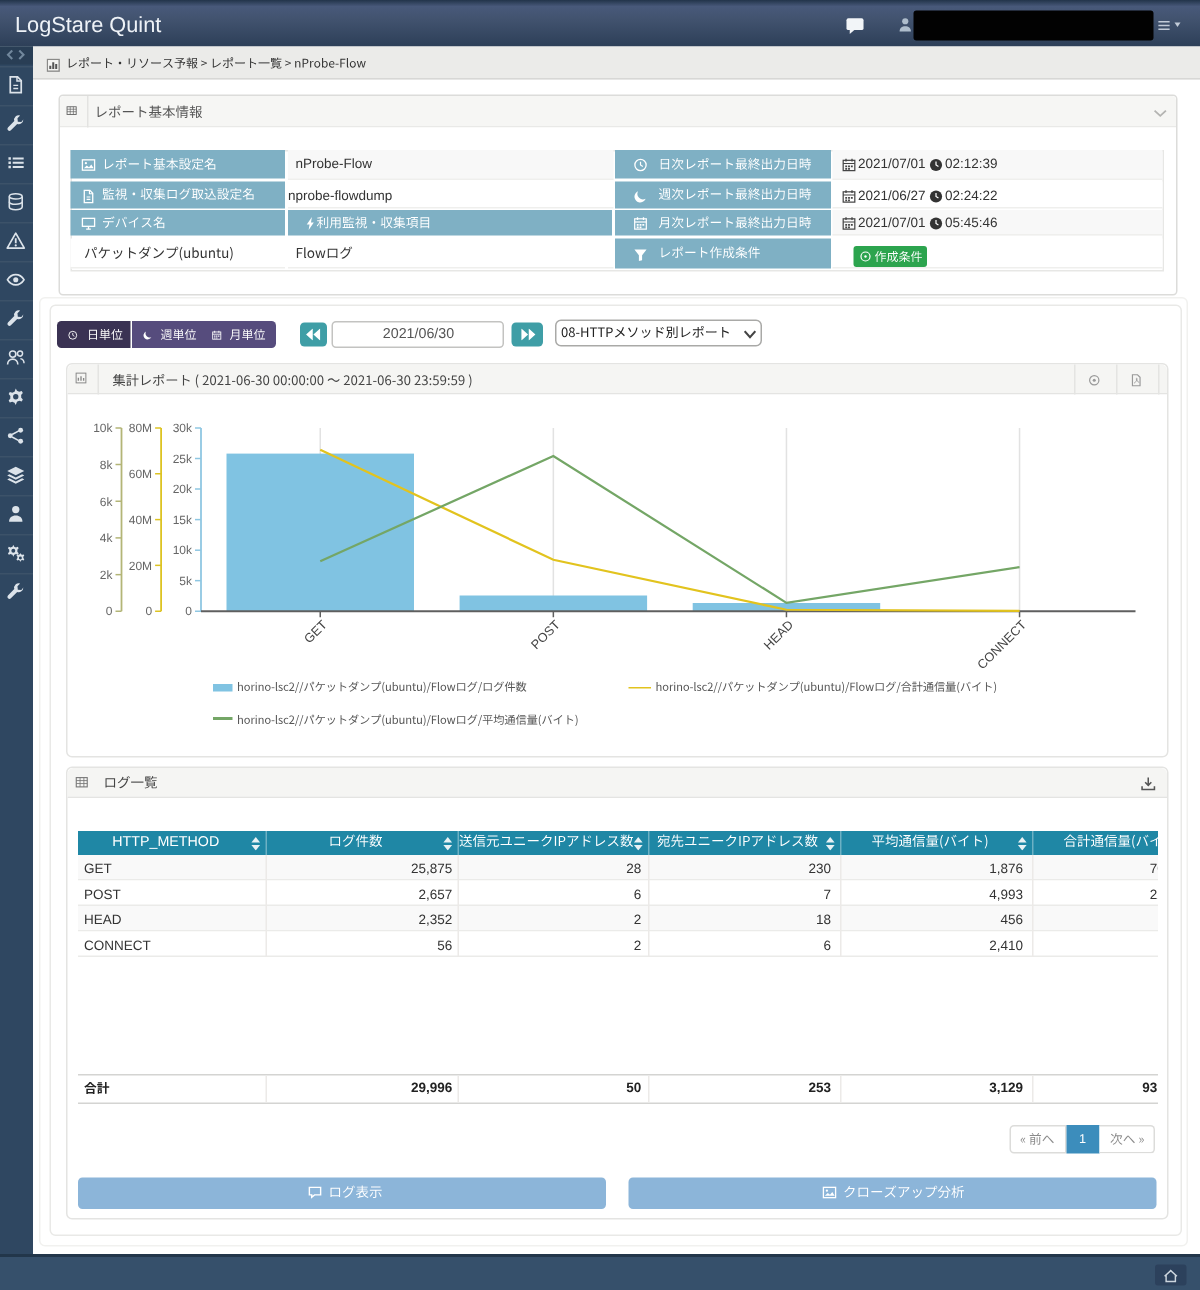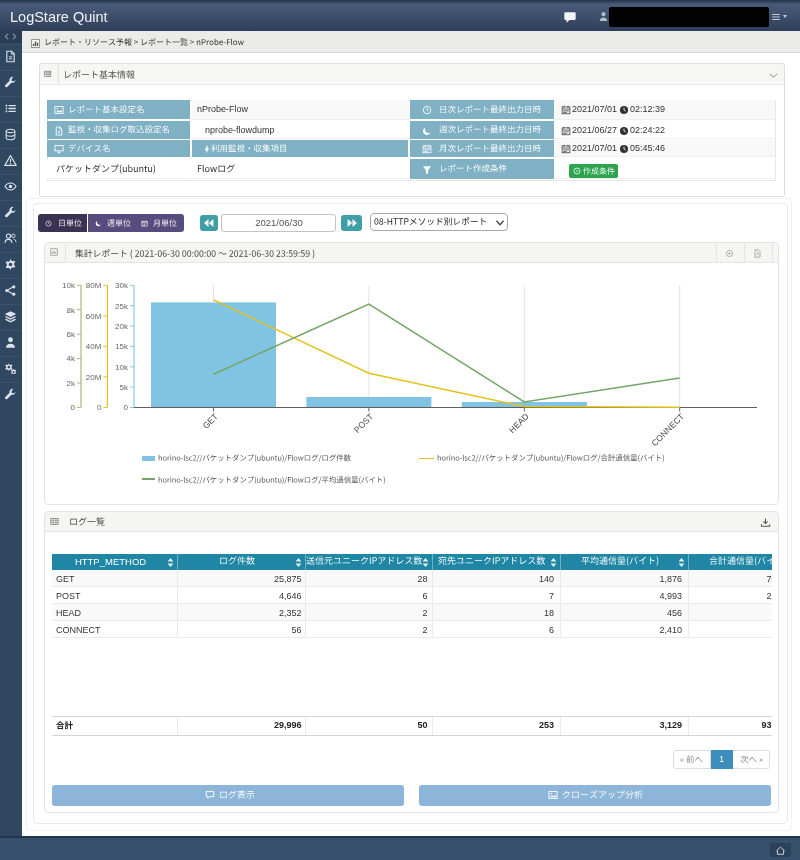--- a/index.html
+++ b/index.html
@@ -355,21 +355,21 @@
       <use href="#g40" x="4000"></use>
       <use href="#g41" x="5000"></use>
       <use href="#g42" x="6000"></use>
       <use href="#g43" x="7000"></use>
       <use href="#g44" x="8000"></use>
       <use href="#g27" x="9000"></use>
       <use href="#g28" x="10000"></use>
       <use href="#g29" x="11000"></use>
     </g>
   </svg>
-<div style="position:absolute;top:124.5px;font:normal 9px/11.7px 'Liberation Sans', sans-serif;color:#333;white-space:pre;left:205px;">nprobe-flowdump</div>
+<div style="position:absolute;top:124.5px;font:normal 9px/11.7px 'Liberation Sans', sans-serif;color:#333;white-space:pre;left:192px;">nprobe-flowdump</div>
 <svg style="position:absolute;left:422px;top:125.5px" width="10" height="10" viewBox="0 0 16 16">
     <path d="M13.5 10.5A6 6 0 0 1 5.4 2.4 6.2 6.2 0 1 0 13.5 10.5z" fill="#ffffff"></path>
   </svg>
 <svg style="position:absolute;left:438.5px;top:125px;overflow:visible" width="102" height="11">
     <g transform="translate(0,7.48) scale(0.008500,-0.008500)" fill="#ffffff">
       <use href="#g45" x="0"></use>
       <use href="#g31" x="1000"></use>
       <use href="#g0" x="2000"></use>
       <use href="#g1" x="3000"></use>
       <use href="#g2" x="4000"></use>
@@ -987,26 +987,26 @@
         <use href="#g47" x="5338"></use>
         <use href="#g48" x="6338"></use>
         <use href="#g3" x="7338"></use>
         <use href="#g63" x="8338"></use>
       </g>
     </svg>
     <div style="position:absolute;left:0px;top:15.6px;width:763.5px;height:17px;background:#f9f9f9;border-bottom:1px solid #ebebe9;box-sizing:border-box;"></div>
     <div style="position:absolute;left:4px;top:19.6px;font:9px/10px 'Liberation Sans',sans-serif;color:#333;">GET</div>
     <div style="position:absolute;left:249.5px;top:19.6px;transform:translateX(-100%);font:9px/10px 'Liberation Sans',sans-serif;color:#333;">25,875</div>
     <div style="position:absolute;left:375.5px;top:19.6px;transform:translateX(-100%);font:9px/10px 'Liberation Sans',sans-serif;color:#333;">28</div>
-    <div style="position:absolute;left:502px;top:19.6px;transform:translateX(-100%);font:9px/10px 'Liberation Sans',sans-serif;color:#333;">140</div>
+    <div style="position:absolute;left:502px;top:19.6px;transform:translateX(-100%);font:9px/10px 'Liberation Sans',sans-serif;color:#333;">230</div>
     <div style="position:absolute;left:630px;top:19.6px;transform:translateX(-100%);font:9px/10px 'Liberation Sans',sans-serif;color:#333;">1,876</div>
     <div style="position:absolute;left:759.5px;top:19.6px;transform:translateX(-100%);font:9px/10px 'Liberation Sans',sans-serif;color:#333;">70,561,125</div>
     <div style="position:absolute;left:0px;top:32.6px;width:763.5px;height:17px;background:#fff;border-bottom:1px solid #ebebe9;box-sizing:border-box;"></div>
     <div style="position:absolute;left:4px;top:36.6px;font:9px/10px 'Liberation Sans',sans-serif;color:#333;">POST</div>
-    <div style="position:absolute;left:249.5px;top:36.6px;transform:translateX(-100%);font:9px/10px 'Liberation Sans',sans-serif;color:#333;">4,646</div>
+    <div style="position:absolute;left:249.5px;top:36.6px;transform:translateX(-100%);font:9px/10px 'Liberation Sans',sans-serif;color:#333;">2,657</div>
     <div style="position:absolute;left:375.5px;top:36.6px;transform:translateX(-100%);font:9px/10px 'Liberation Sans',sans-serif;color:#333;">6</div>
     <div style="position:absolute;left:502px;top:36.6px;transform:translateX(-100%);font:9px/10px 'Liberation Sans',sans-serif;color:#333;">7</div>
     <div style="position:absolute;left:630px;top:36.6px;transform:translateX(-100%);font:9px/10px 'Liberation Sans',sans-serif;color:#333;">4,993</div>
     <div style="position:absolute;left:759.5px;top:36.6px;transform:translateX(-100%);font:9px/10px 'Liberation Sans',sans-serif;color:#333;">22,510,104</div>
     <div style="position:absolute;left:0px;top:49.6px;width:763.5px;height:17px;background:#f9f9f9;border-bottom:1px solid #ebebe9;box-sizing:border-box;"></div>
     <div style="position:absolute;left:4px;top:53.6px;font:9px/10px 'Liberation Sans',sans-serif;color:#333;">HEAD</div>
     <div style="position:absolute;left:249.5px;top:53.6px;transform:translateX(-100%);font:9px/10px 'Liberation Sans',sans-serif;color:#333;">2,352</div>
     <div style="position:absolute;left:375.5px;top:53.6px;transform:translateX(-100%);font:9px/10px 'Liberation Sans',sans-serif;color:#333;">2</div>
     <div style="position:absolute;left:502px;top:53.6px;transform:translateX(-100%);font:9px/10px 'Liberation Sans',sans-serif;color:#333;">18</div>
     <div style="position:absolute;left:630px;top:53.6px;transform:translateX(-100%);font:9px/10px 'Liberation Sans',sans-serif;color:#333;">456</div>

